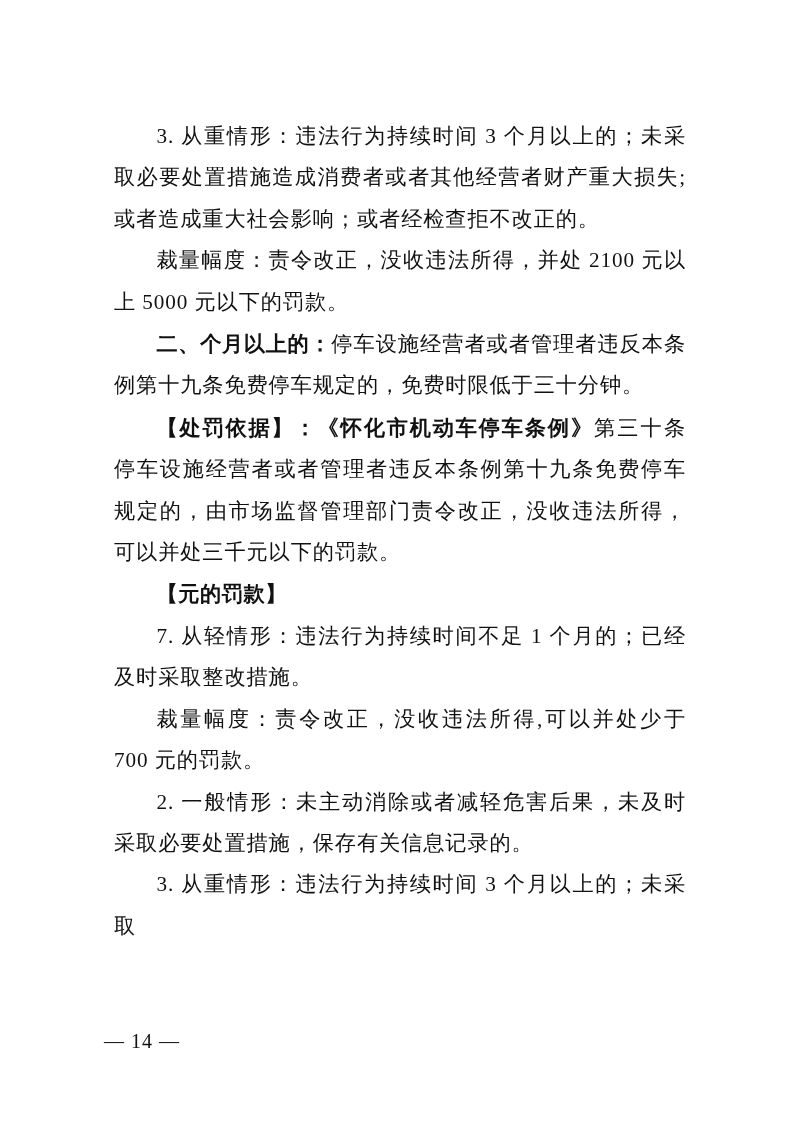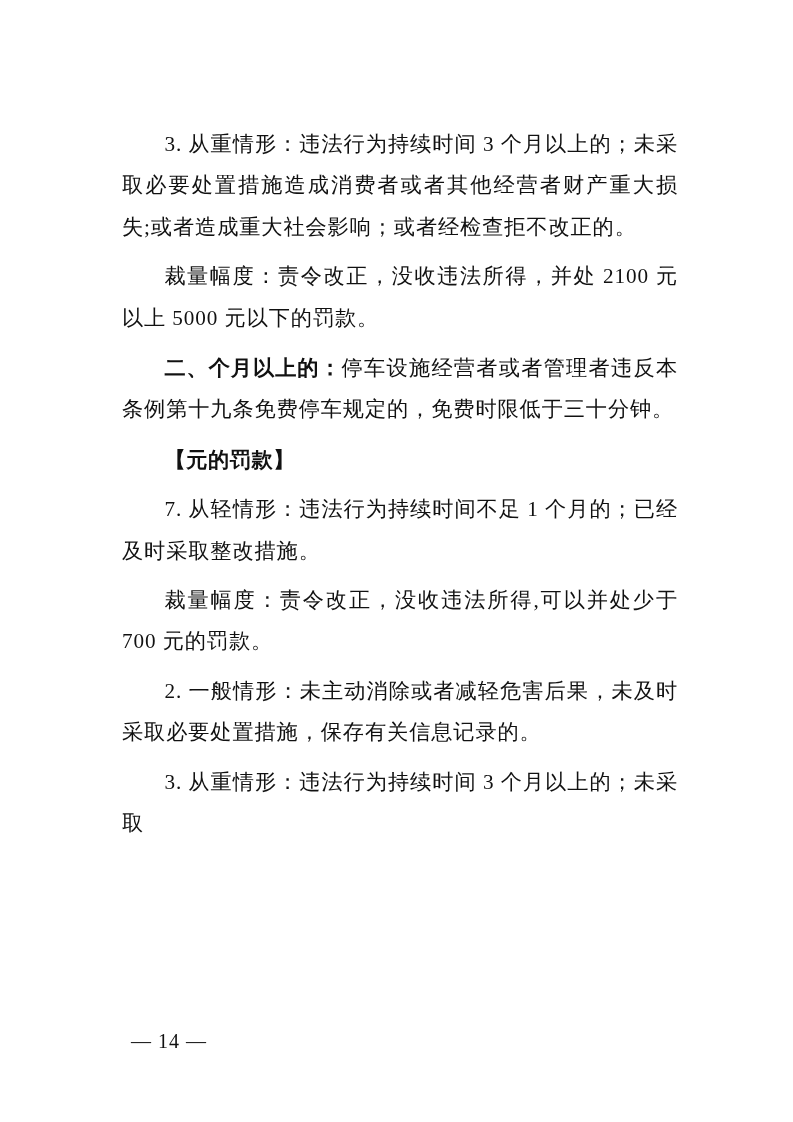--- a/index.html
+++ b/index.html
@@ -22,50 +22,51 @@
     left: 114px;
     top: 116px;
     width: 572px;
     font-size: 21.2px;
     line-height: 41.4px;
     letter-spacing: 0.9px;
     text-align: justify;
     text-justify: inter-character;
   }
   .para {
-    margin: 8px;
+    margin: 0;
     padding: 0;
     text-indent: 2em;
   }
   .b {
     font-weight: bold;
     font-family: "Liberation Sans", "DejaVu Sans", sans-serif;
     letter-spacing: 0.6px;
   }
   .footer {
     position: absolute;
-    left: 131px;
+    left: 104px;
     top: 1030px;
     font-size: 20px;
     letter-spacing: 1px;
     color: #111111;
   }
 </style>
 </head>
 <body>
 
 <div class="page">
   <div class="content">
 
     <p class="para"><span>3. 从重情形：违法行为持续时间 3 个月以上的；未采取必要处置措施造成消费者或者其他经营者财产重大损失;或者造成重大社会影响；或者经检查拒不改正的。</span></p>
 
     <p class="para"><span>裁量幅度：责令改正，没收违法所得，并处 2100 元以上 5000 元以下的罚款。</span></p>
 
     <p class="para"><span class="b">二、个月以上的：</span><span>停车设施经营者或者管理者违反本条例第十九条免费停车规定的，免费时限低于三十分钟。</span></p>
 
+    <p class="para"><span class="b">【处罚依据】：《怀化市机动车停车条例》</span><span>第三十条　停车设施经营者或者管理者违反本条例第十九条免费停车规定的，由市场监督管理部门责令改正，没收违法所得，可以并处三千元以下的罚款。</span></p>
 
     <p class="para"><span class="b">【元的罚款】</span></p>
 
     <p class="para"><span>7. 从轻情形：违法行为持续时间不足 1 个月的；已经及时采取整改措施。</span></p>
 
     <p class="para"><span>裁量幅度：责令改正，没收违法所得,可以并处少于 700 元的罚款。</span></p>
 
     <p class="para"><span>2. 一般情形：未主动消除或者减轻危害后果，未及时采取必要处置措施，保存有关信息记录的。</span></p>
 
 

